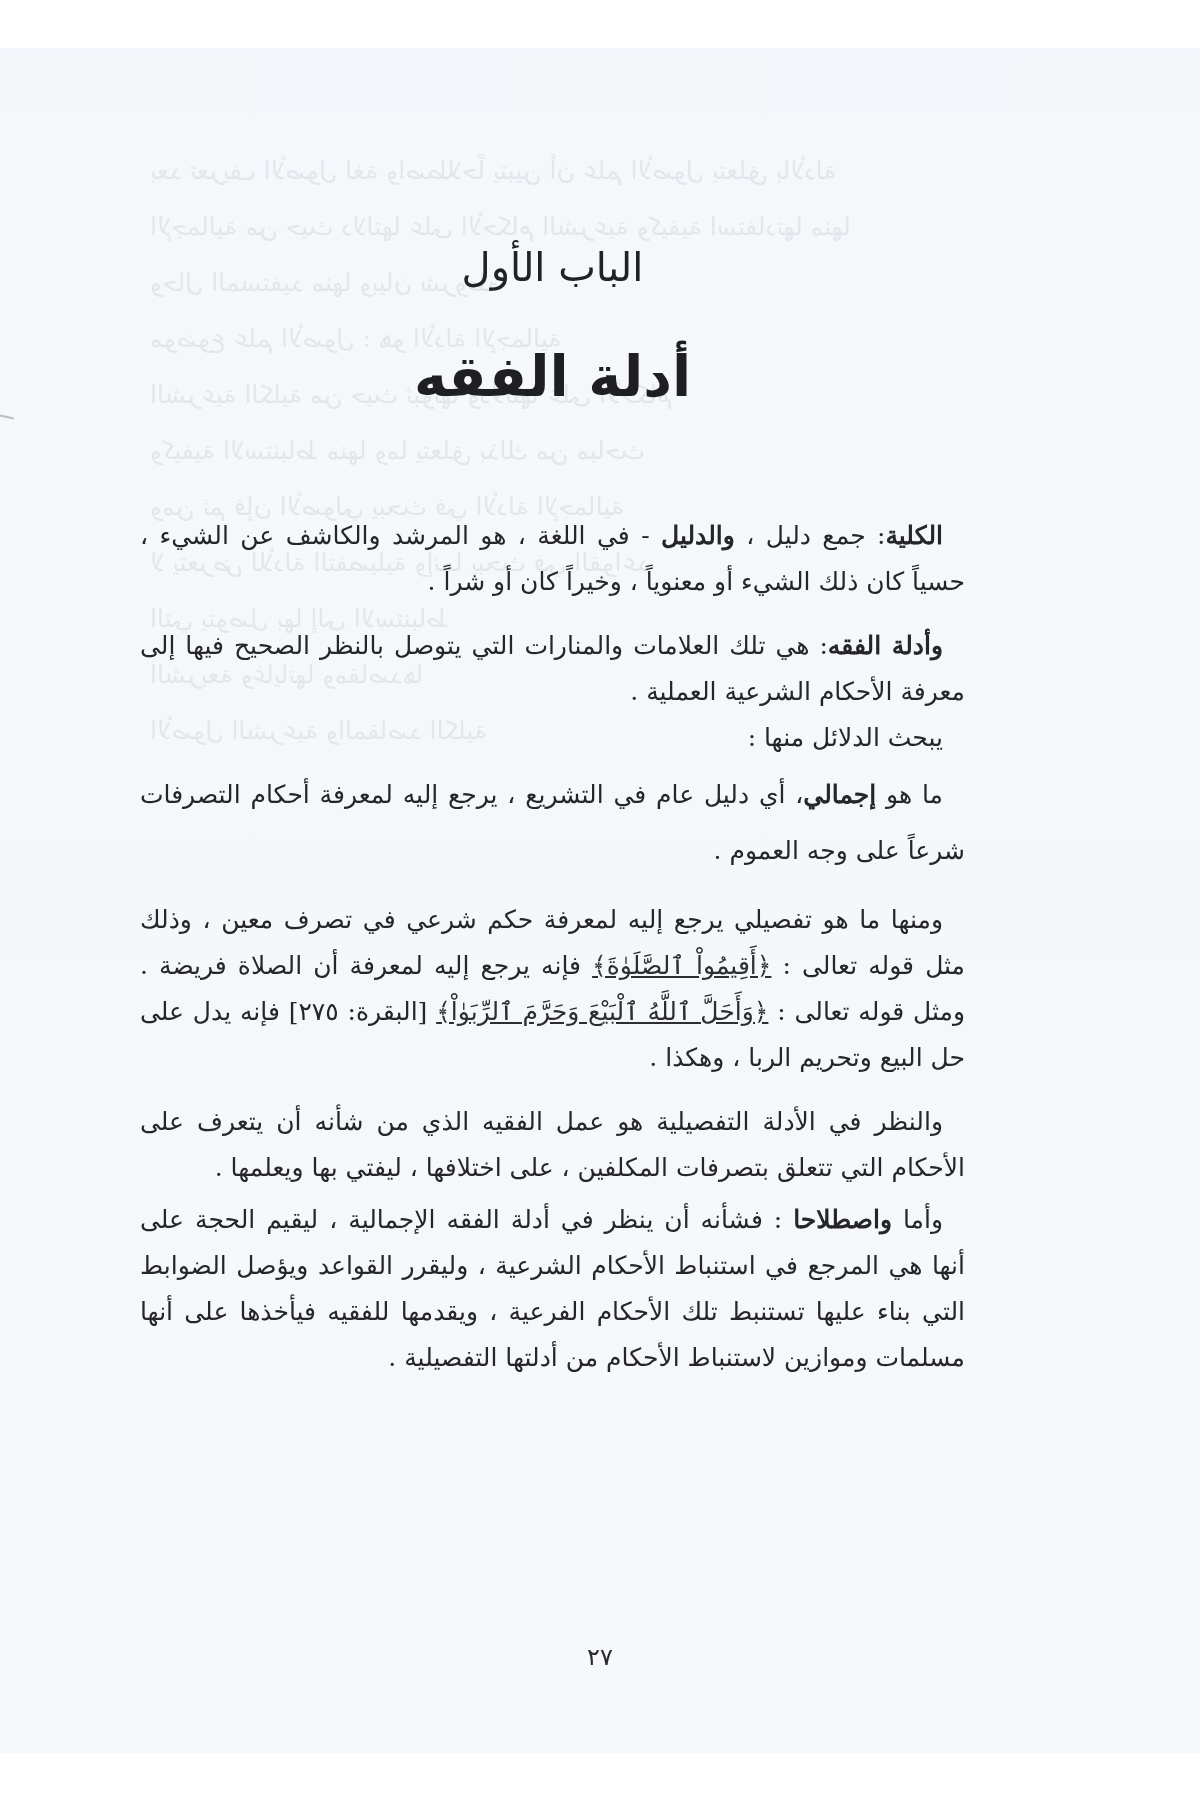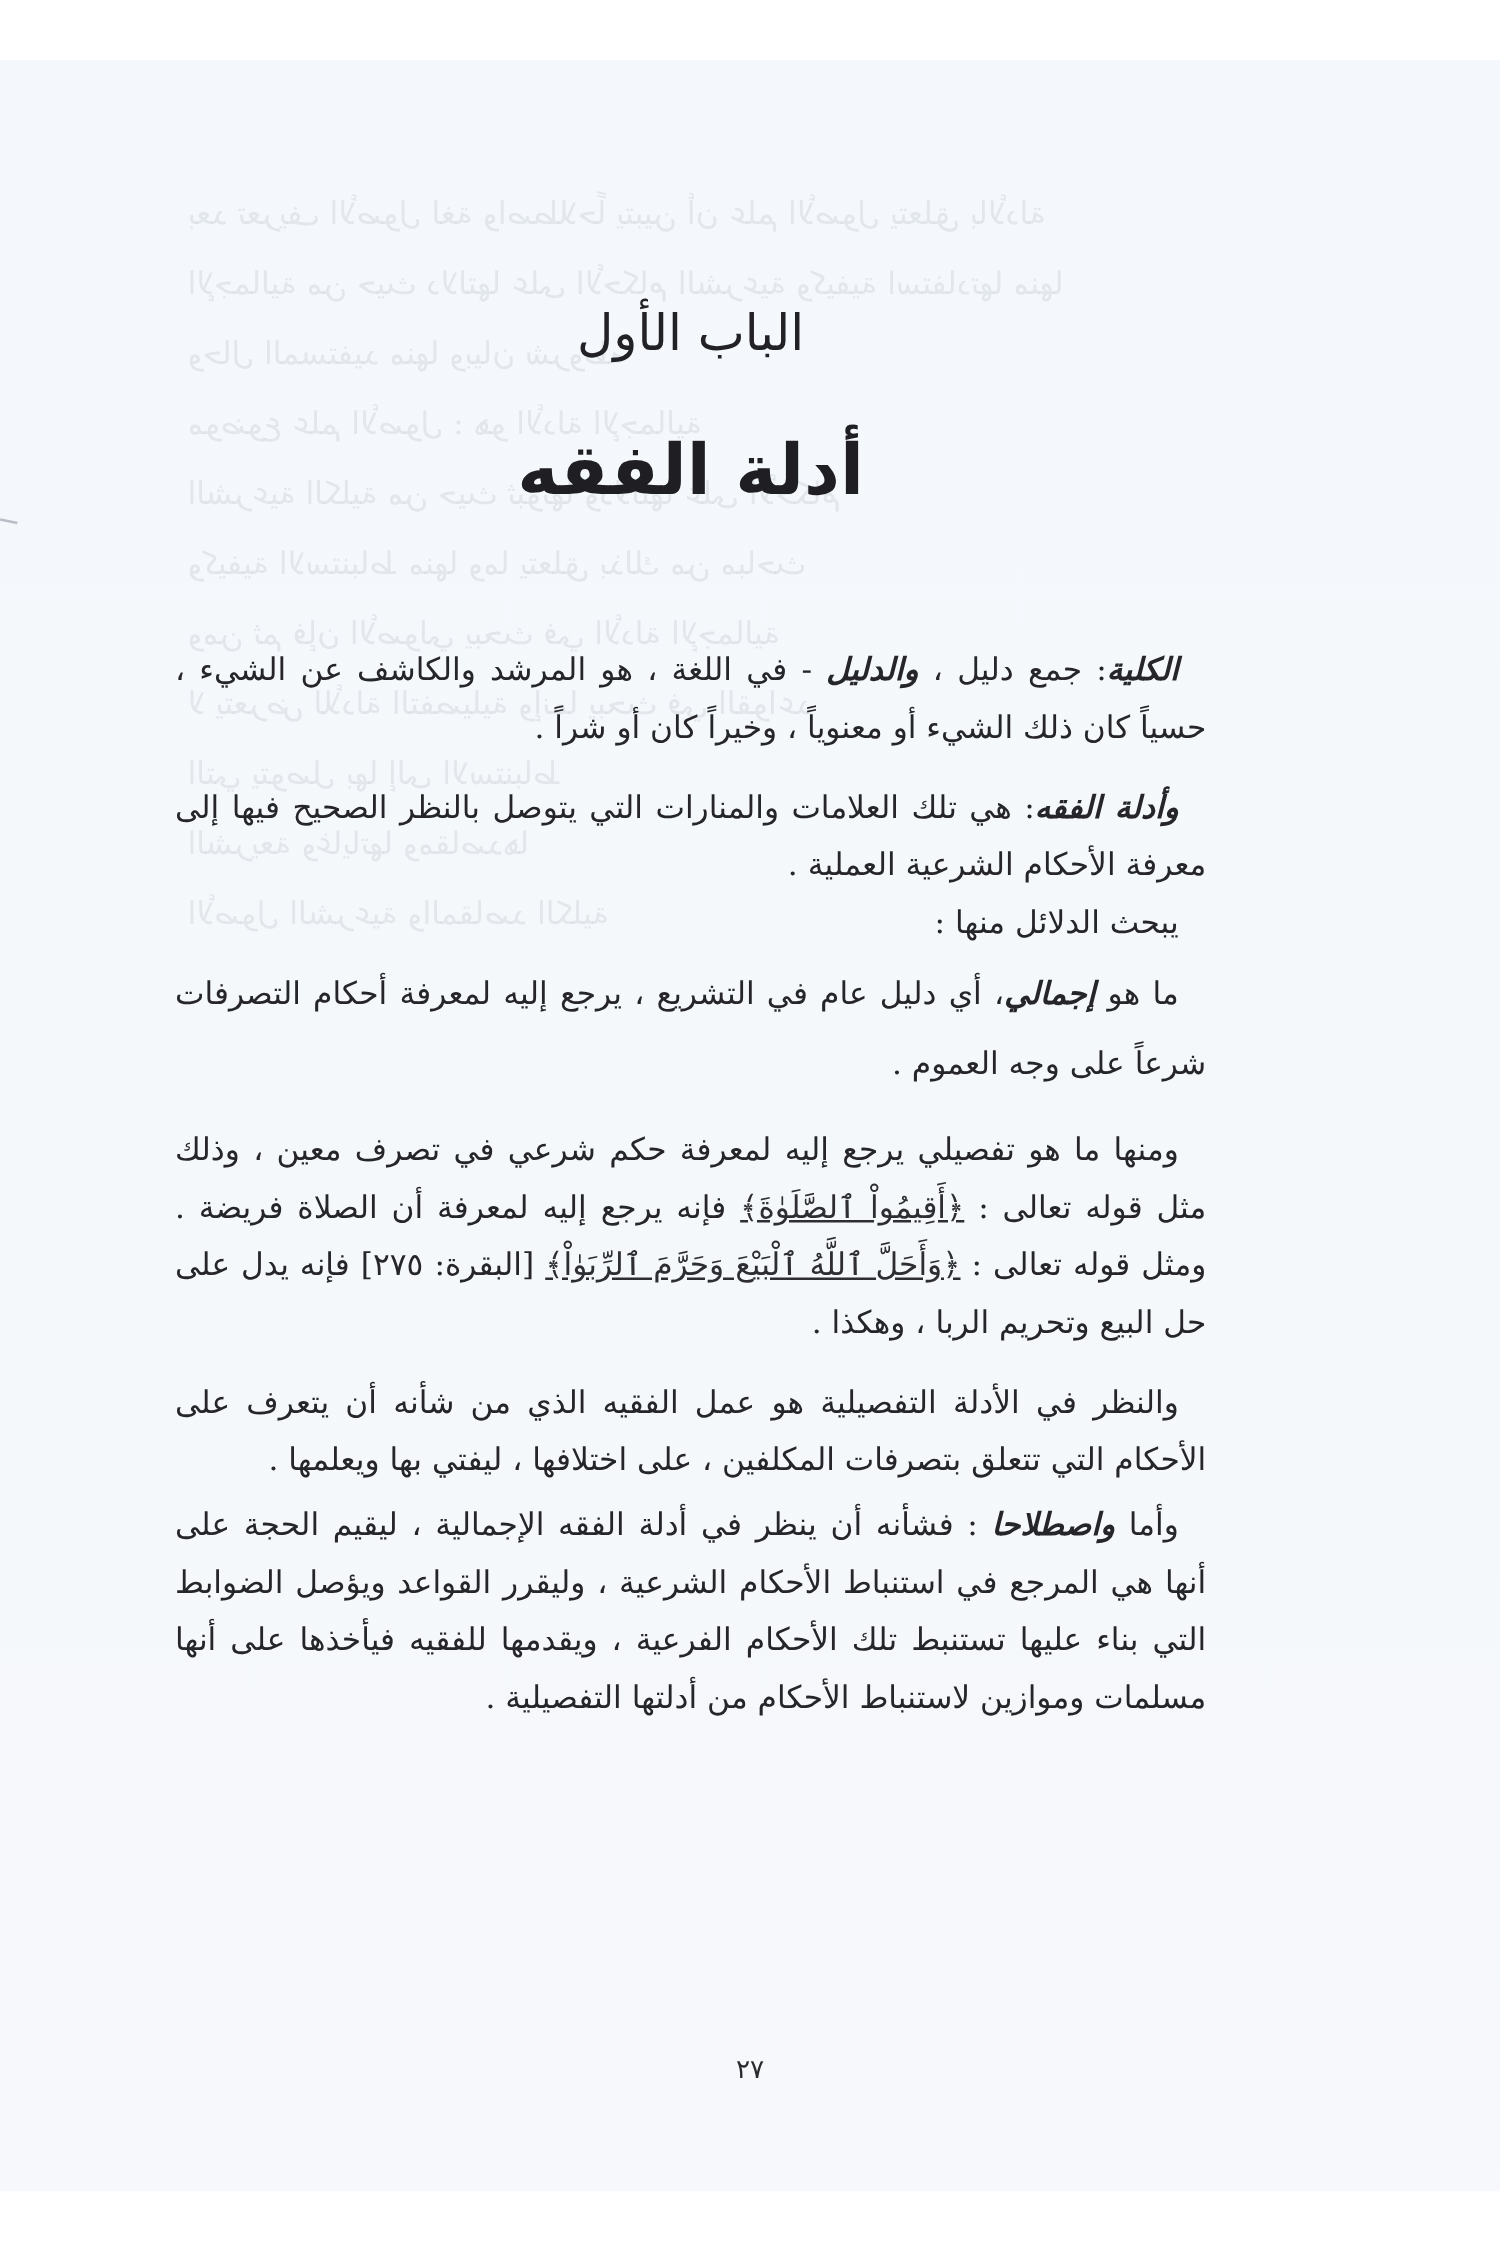--- a/index.html
+++ b/index.html
@@ -89,30 +89,30 @@
       text-align: justify;
       text-align-last: right;
     }
     .para {
       margin: 0;
       text-indent: 22px;
     }
     .para.gap-sm { margin-top: 6px; }
     .para.gap-md { margin-top: 18px; }
     .para.loose { line-height: 56px; }
-    .b { font-weight: bold; font-style: italic; }
+    .b { font-weight: bold; }
     .quran { color: #2d2d33; text-decoration: underline; }
     .page-number {
       position: absolute;
       top: 1595px;
       left: 560px;
       width: 80px;
       text-align: center;
       font-family: "DejaVu Sans", sans-serif;
-      font-size: 21px;
+      font-size: 24px;
       color: #2a2a2e;
     }
   </style>
 </head>
 <body>
 
 <div class="page">
   <div class="bleed">
     <div>بعد تعريف الأصول لغة واصطلاحاً يتبين أن علم الأصول يتعلق بالأدلة</div>
     <div>الإجمالية من حيث دلالتها على الأحكام الشرعية وكيفية استفادتها منها</div>

